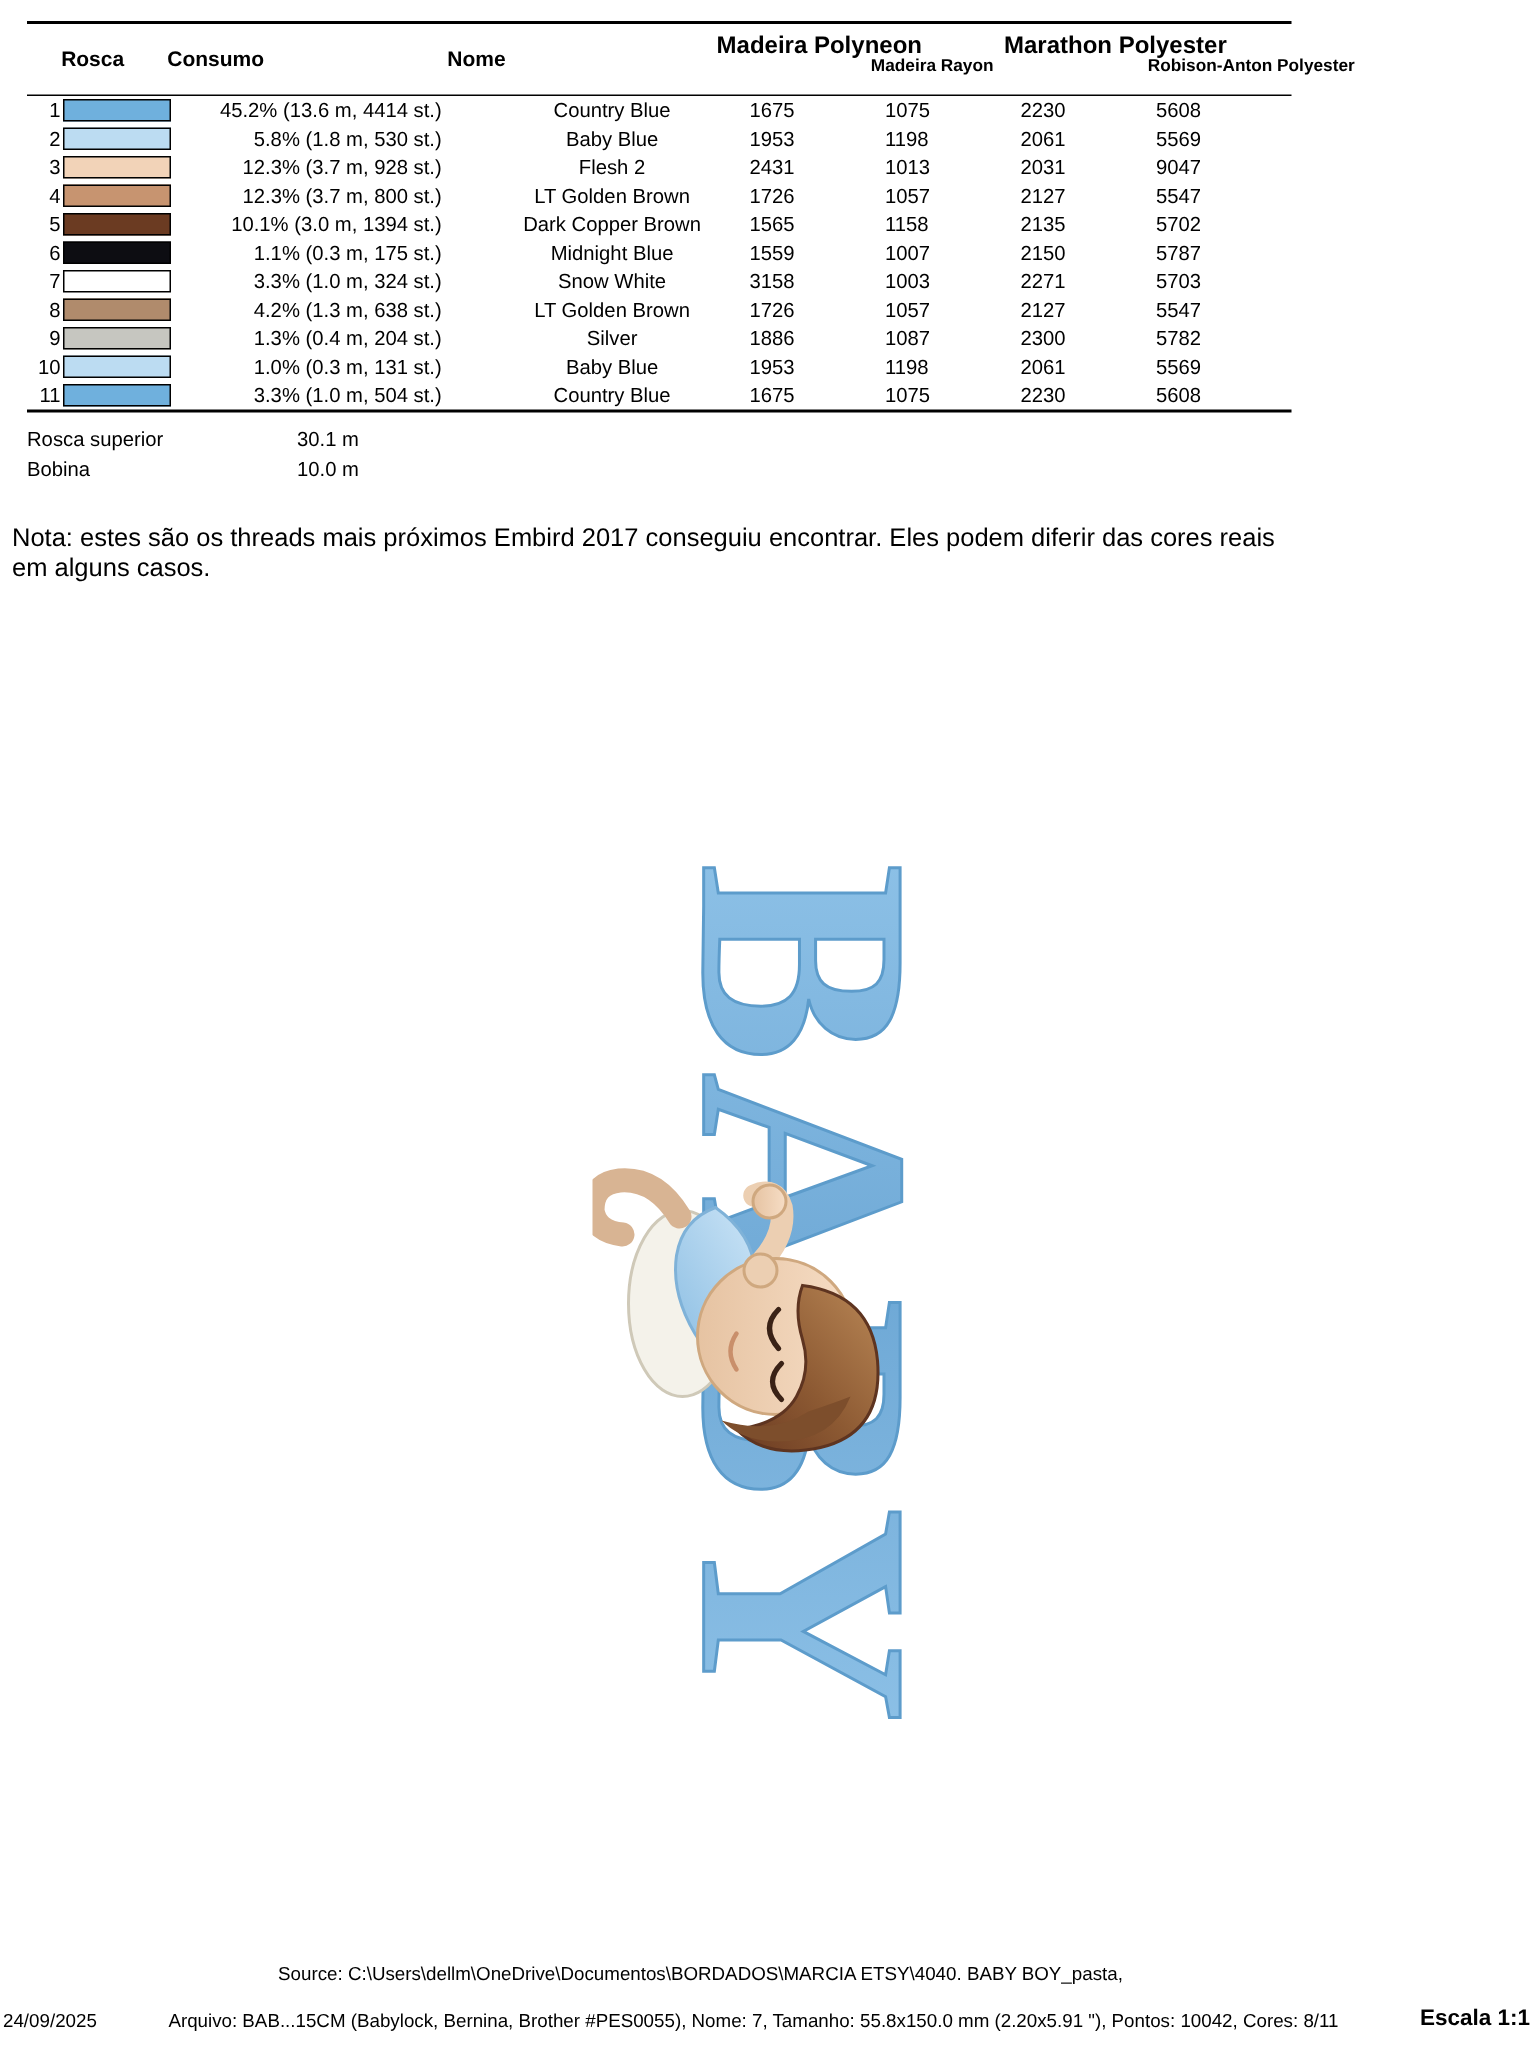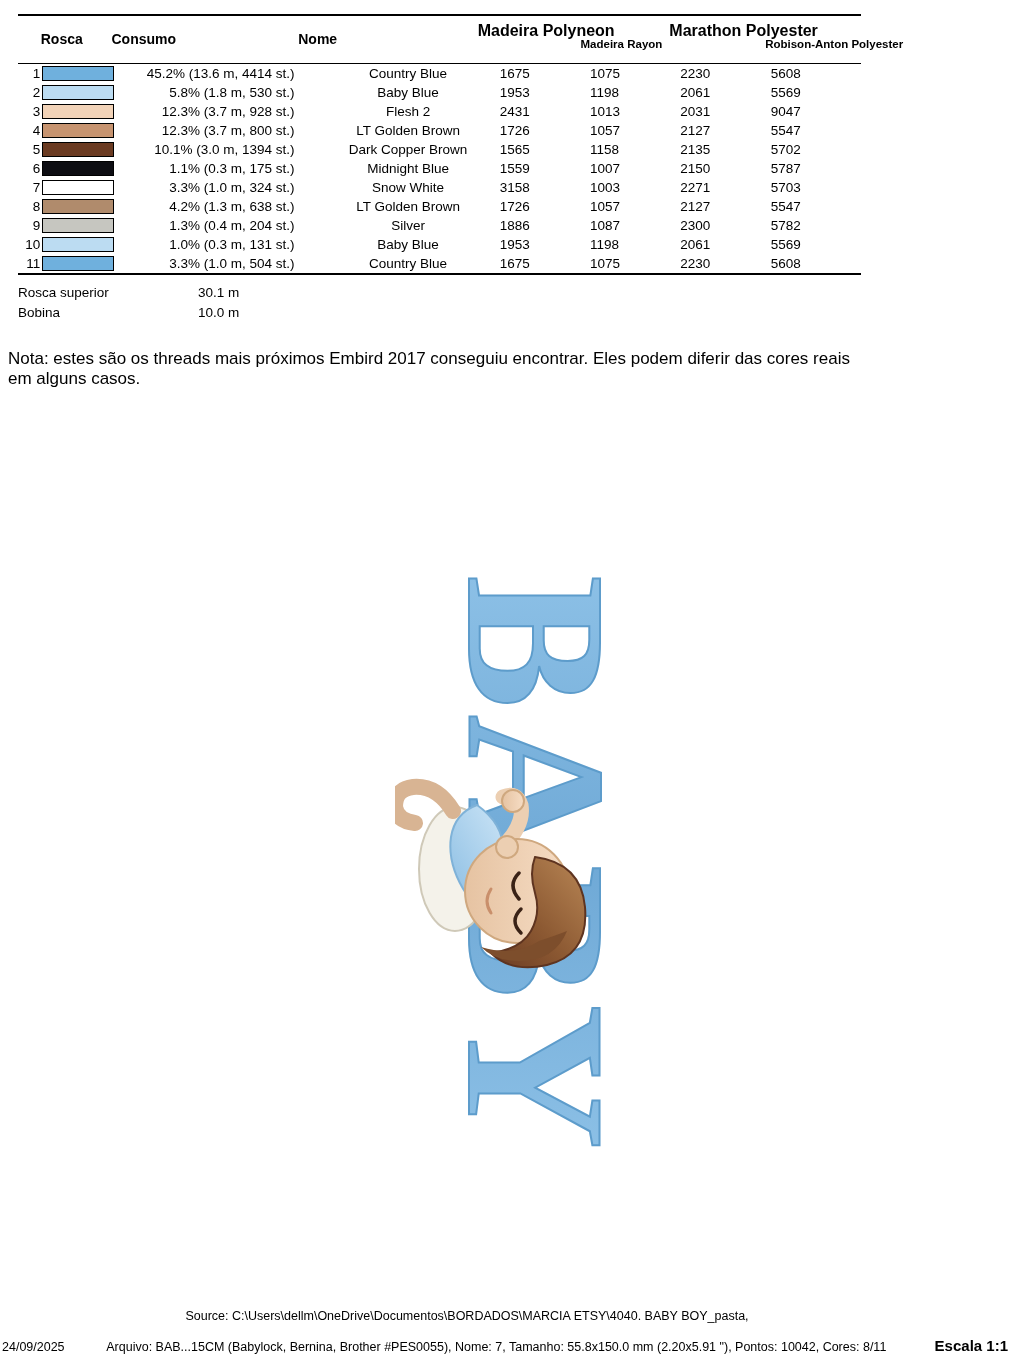--- a/index.html
+++ b/index.html
@@ -112,21 +112,21 @@
     text-align: center;
     padding-right: 90px;
   }
   .footer .line2 {
     display: flex;
     align-items: flex-end;
     margin-top: 14px;
   }
   .footer .date { width: 96px; padding-left: 2px; }
   .footer .arq { flex: 1; text-align: center; padding-right: 40px; }
-  .footer .scale { font-weight: bold; font-size: 15px; padding-right: 16px; }
+  .footer .scale { font-weight: bold; font-size: 15px; padding-right: 4px; }
 </style>
 </head>
 <body>
 
 <div class="sheet">
 
   <div class="table-wrap">
     <div class="rule-top"></div>
 
     <table class="threads">

